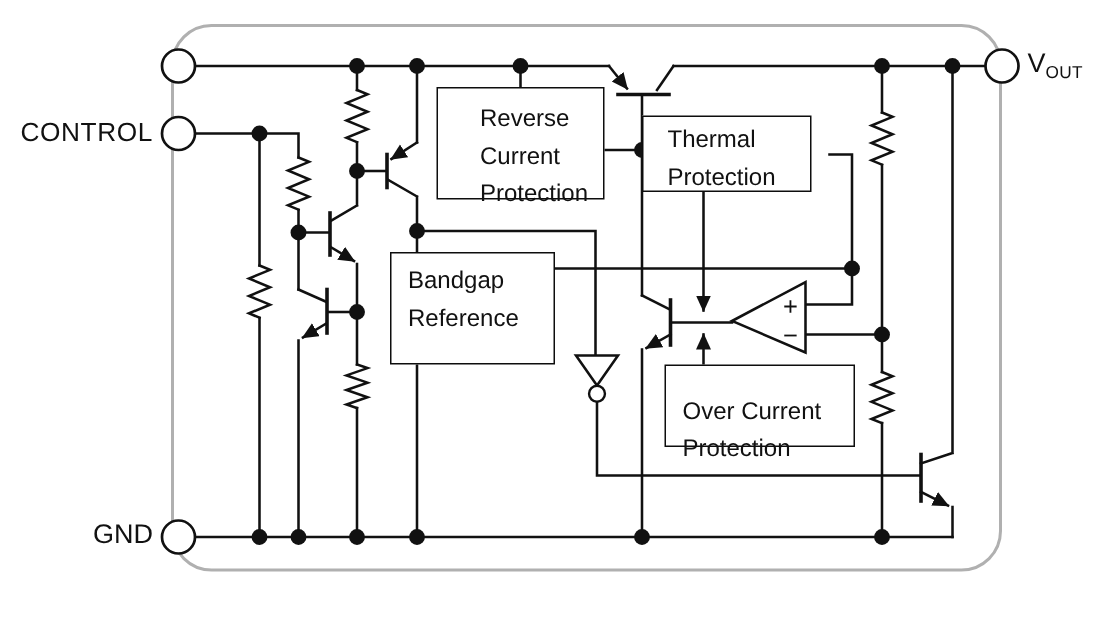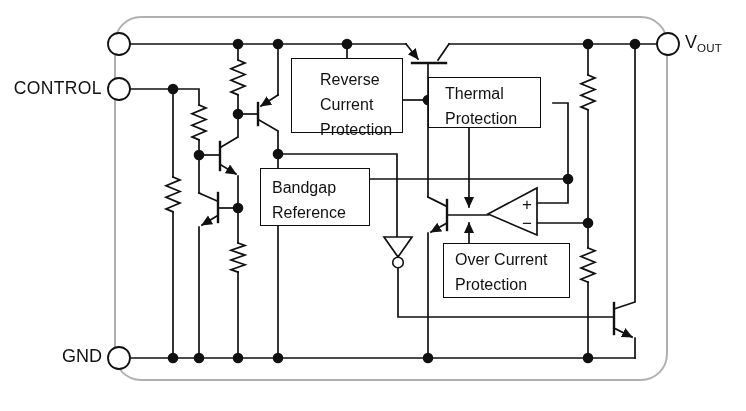--- a/index.html
+++ b/index.html
@@ -150,26 +150,26 @@
     <span>Reverse</span>
     <span>Current</span>
     <span>Protection</span>
   </div>
 
   <div class="block" style="left:428px;top:77px;width:113px;height:51px;padding:3px 0 0 16px;">
     <span>Thermal</span>
     <span>Protection</span>
   </div>
 
-  <div class="block" style="left:260px;top:168px;width:110px;height:58px;padding:6px 0 0 11px;">
+  <div class="block" style="left:260px;top:168px;width:110px;height:75px;padding:6px 0 0 11px;">
     <span>Bandgap</span>
     <span>Reference</span>
   </div>
 
-  <div class="block" style="left:443px;top:243px;width:127px;height:55px;padding:3px 0 0 11px;">
+  <div class="block" style="left:443px;top:243px;width:127px;height:55px;padding:18px 0 0 11px;">
     <span>Over Current</span>
     <span>Protection</span>
   </div>
 
 
   <div class="pinlabel ra ctl" style="left:0px;top:78px;width:102px;"><span>CONTROL</span></div>
 
   <div class="pinlabel ra" style="left:28px;top:346px;width:74px;"><span>GND</span></div>
 
   <div class="pinlabel" style="left:685px;top:32px;"><span>V</span><sub>OUT</sub></div>

